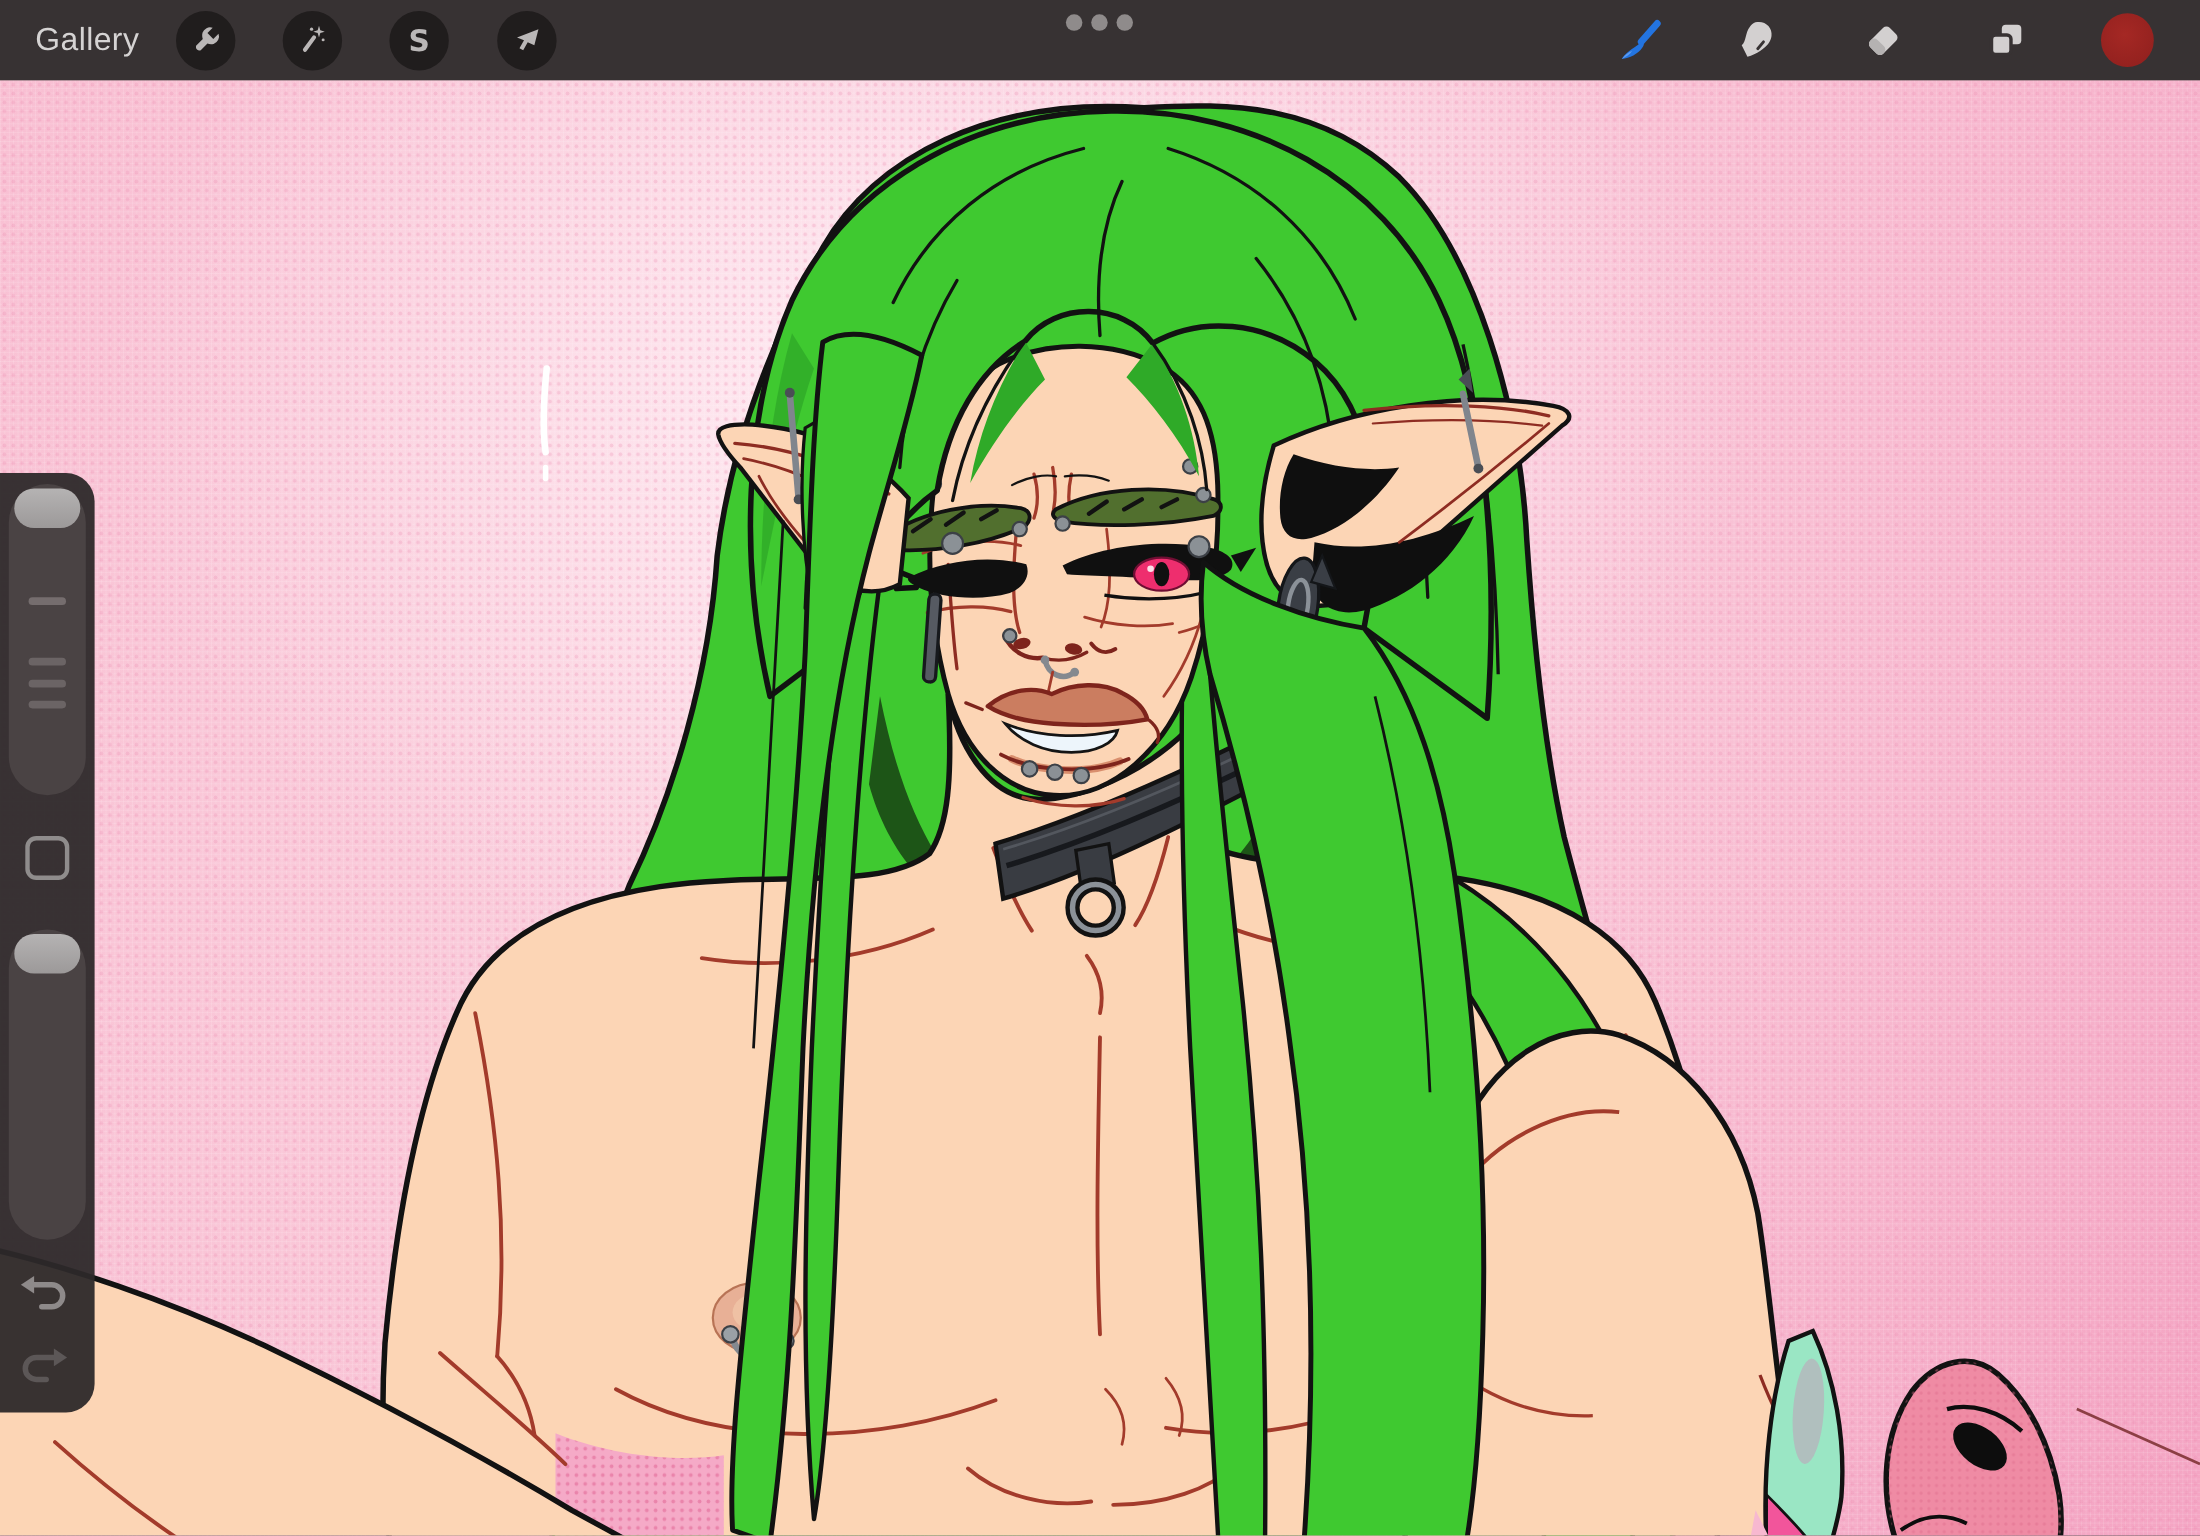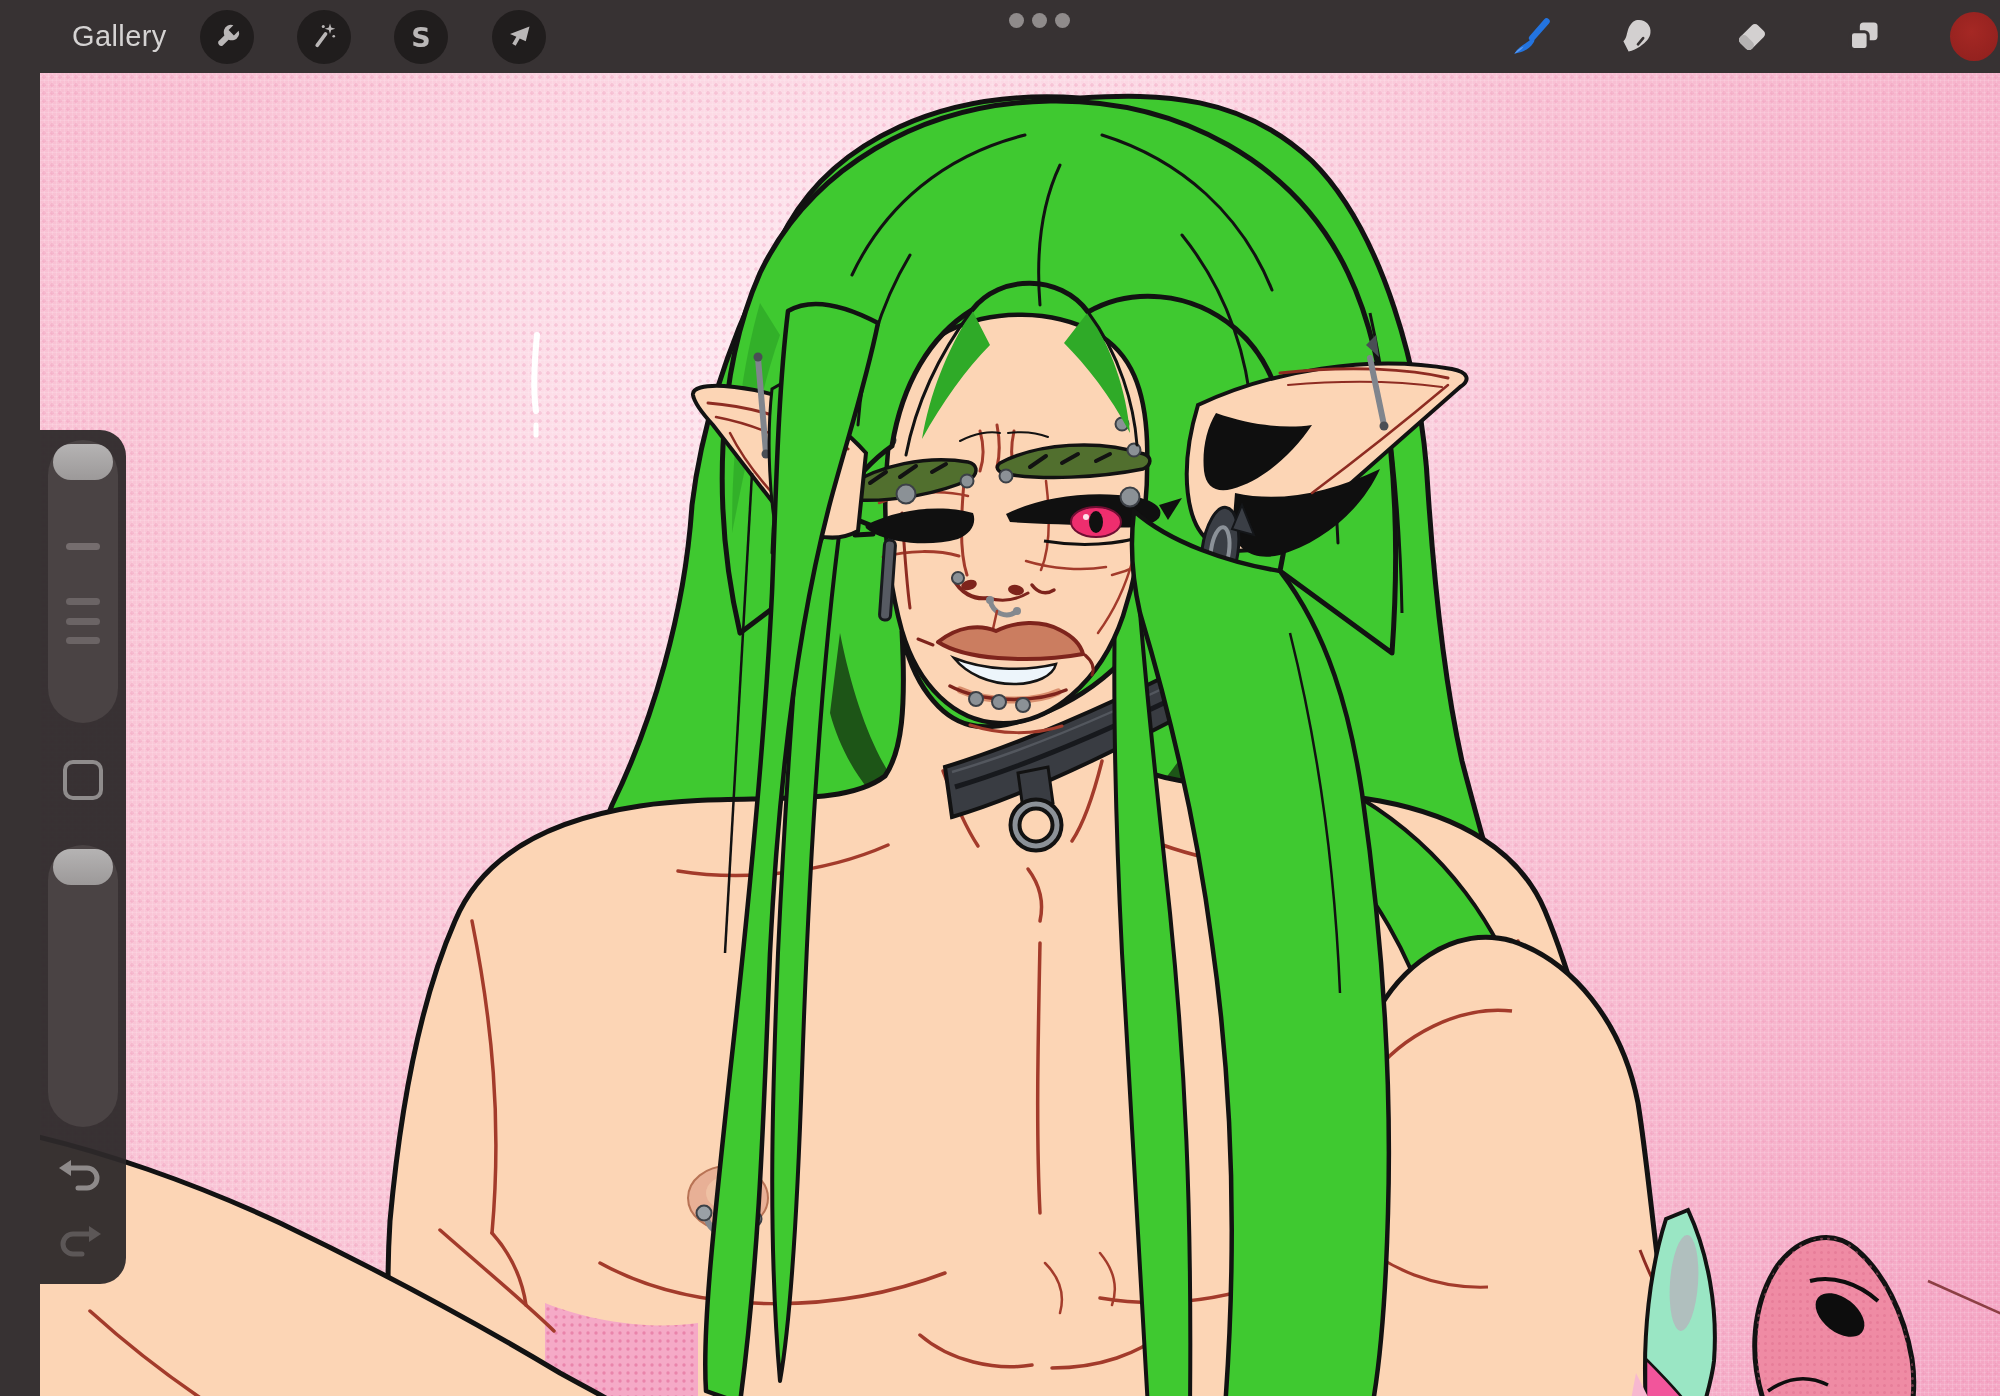--- a/index.html
+++ b/index.html
@@ -1,17 +1,17 @@
 <!DOCTYPE html>
 <html><head>
 <meta charset="utf-8">
 <style>
   html,body{margin:0;padding:0;width:2000px;height:1396px;overflow:hidden;background:#373233;
             font-family:"Liberation Sans",sans-serif;}
-  .app{position:relative;width:1608px;height:1396px;margin-left:40px;}
+  .app{position:relative;width:1608px;height:1396px;}
 
   
   .canvas{position:absolute;left:0;top:73px;width:2000px;height:1323px;
     background-color:#f9cdda;
     background-image:
       radial-gradient(ellipse 1100px 800px at 42% 22%, rgba(255,239,245,.95), rgba(255,239,245,0) 68%),
       radial-gradient(ellipse 1500px 1150px at 48% 45%, rgba(252,214,226,.55), rgba(247,172,200,.38) 82%),
       linear-gradient(115deg,#f9cbd9 0%,#fad2de 45%,#f6b6cd 78%,#f2a0c0 100%);}
   .texture{position:absolute;inset:0;pointer-events:none;
     background-image:

